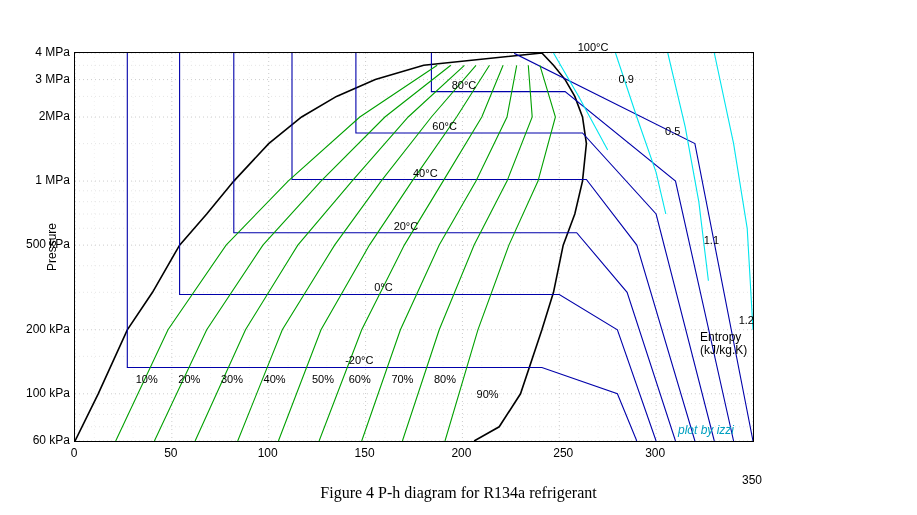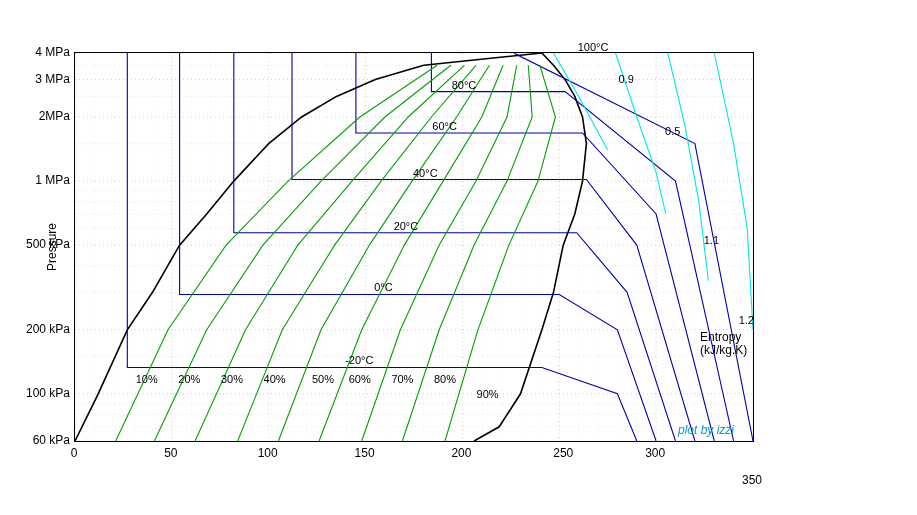--- a/index.html
+++ b/index.html
@@ -17,20 +17,21 @@
   svg{position:absolute;left:0;top:0;}
   .lbl{position:absolute;font-size:11px;color:#000;white-space:nowrap;}
 </style>
 </head>
 <body>
 <div id="stage">
 
 <div class="ylabel">
       <span>Pressure</span>
     </div>
+<div class="caption">Figure 4 P-h diagram for R134a refrigerant</div>
 
 <div class="plot">
   <svg id="plot-svg" width="678" height="388" viewBox="0 0 678 388">
         <line x1="0" x2="678" y1="388" y2="388" stroke="#aaa" stroke-width="0.6" stroke-dasharray="1,3"></line>
         <line x1="0" x2="678" y1="340.806128443367" y2="340.806128443367" stroke="#aaa" stroke-width="0.6" stroke-dasharray="1,3"></line>
         <line x1="0" x2="678" y1="276.7680350368119" y2="276.7680350368119" stroke="#aaa" stroke-width="0.6" stroke-dasharray="1,3"></line>
         <line x1="0" x2="678" y1="192.11428021966552" y2="192.11428021966552" stroke="#aaa" stroke-width="0.6" stroke-dasharray="1,3"></line>
         <line x1="0" x2="678" y1="128.07618681311033" y2="128.07618681311033" stroke="#aaa" stroke-width="0.6" stroke-dasharray="1,3"></line>
         <line x1="0" x2="678" y1="64.03809340655516" y2="64.03809340655516" stroke="#aaa" stroke-width="0.6" stroke-dasharray="1,3"></line>
         <line x1="0" x2="678" y1="26.578210146041727" y2="26.578210146041727" stroke="#aaa" stroke-width="0.6" stroke-dasharray="1,3"></line>

